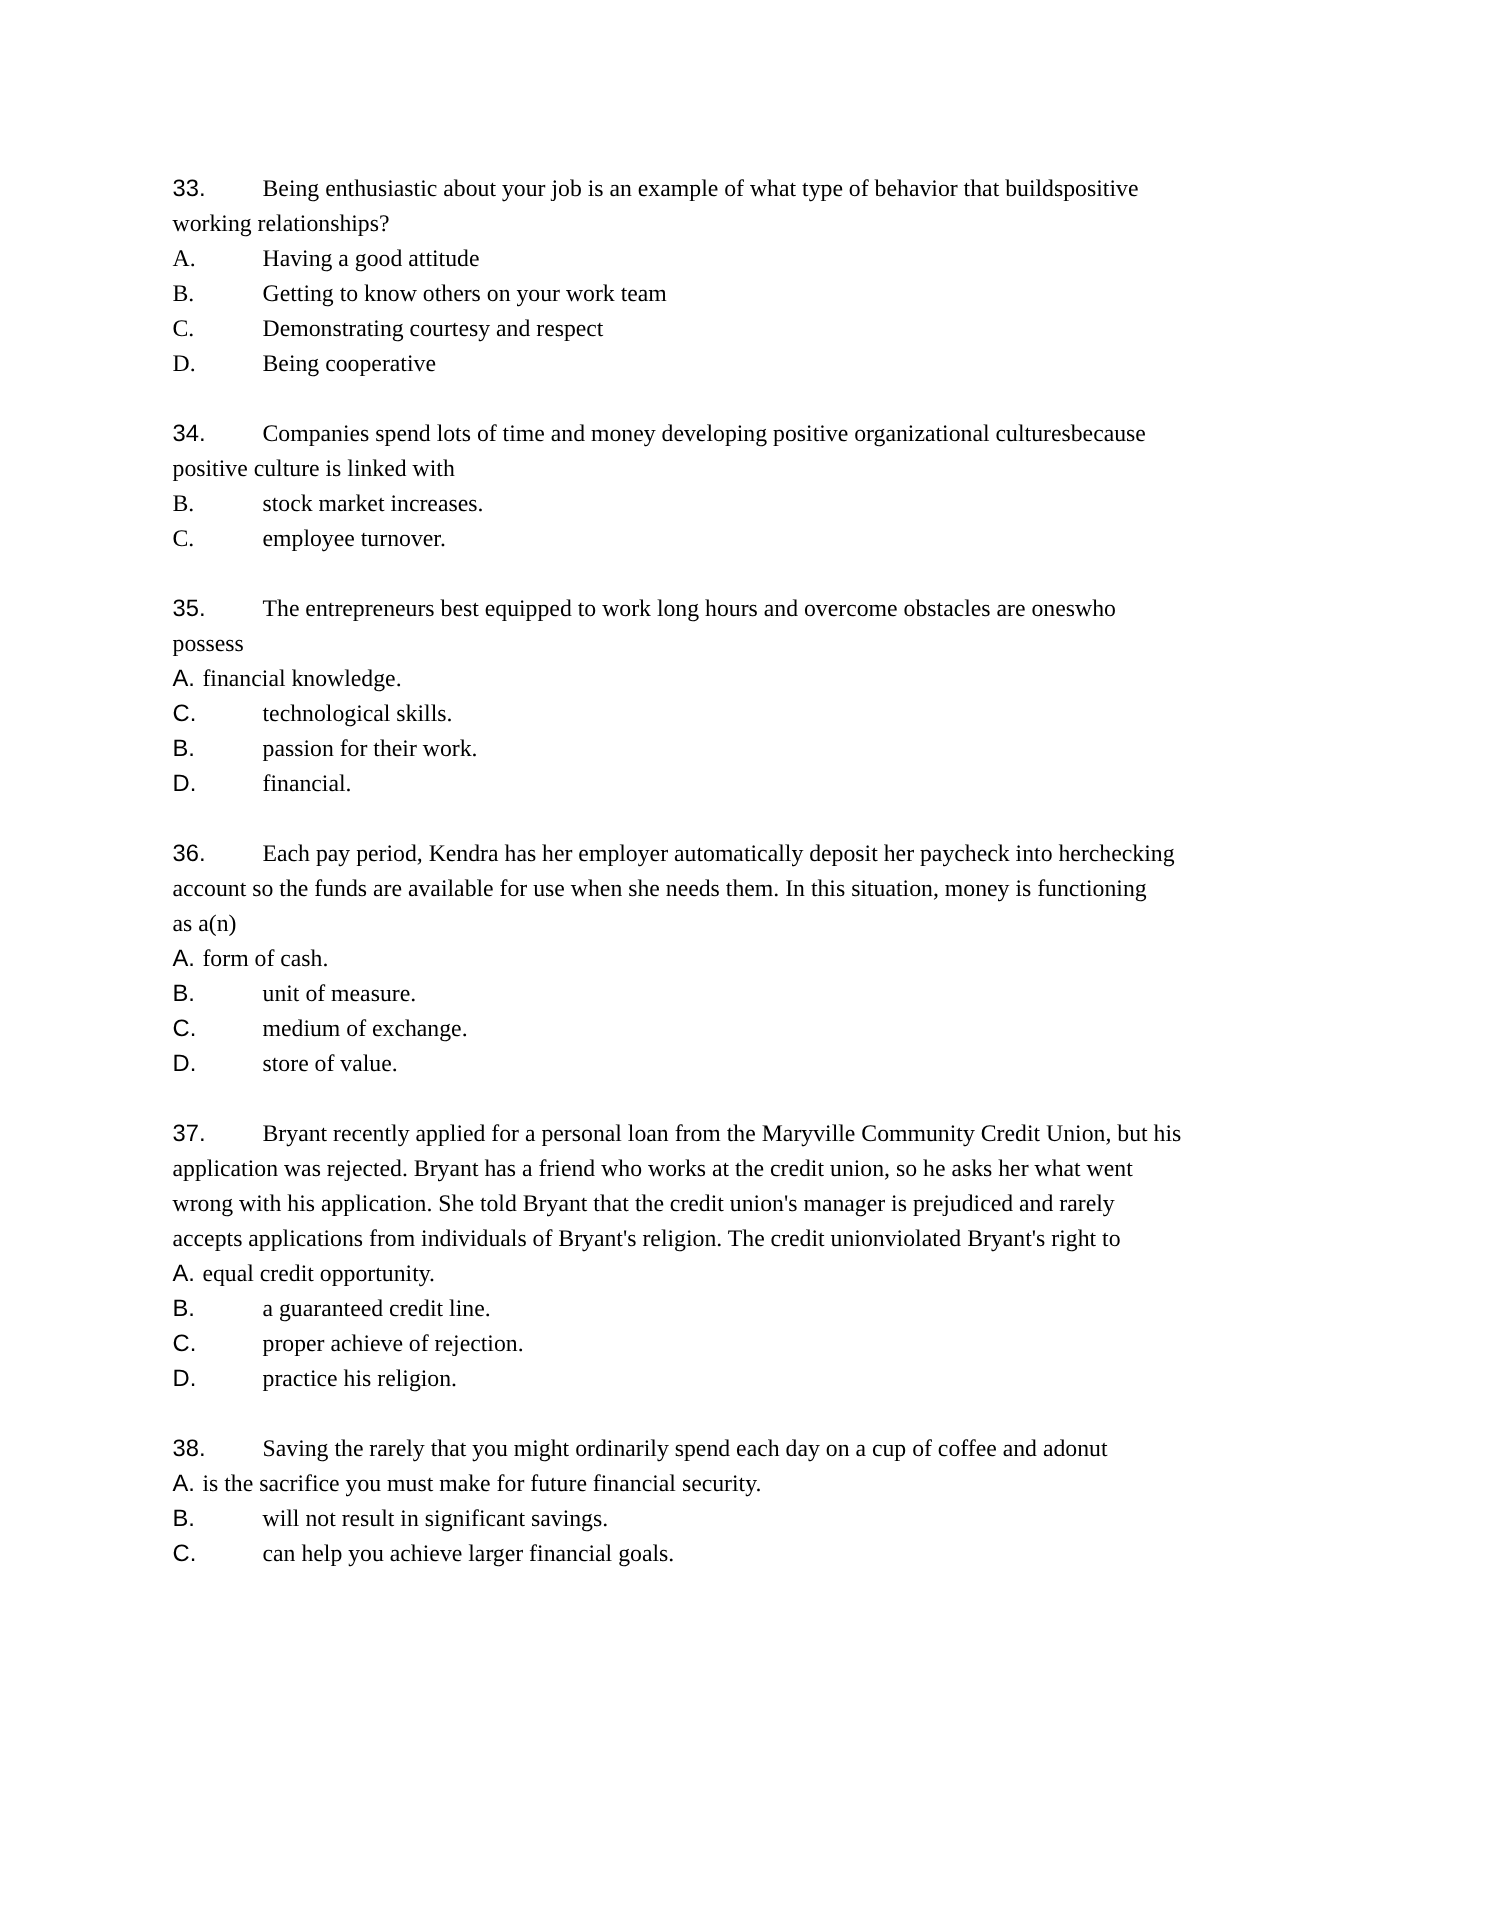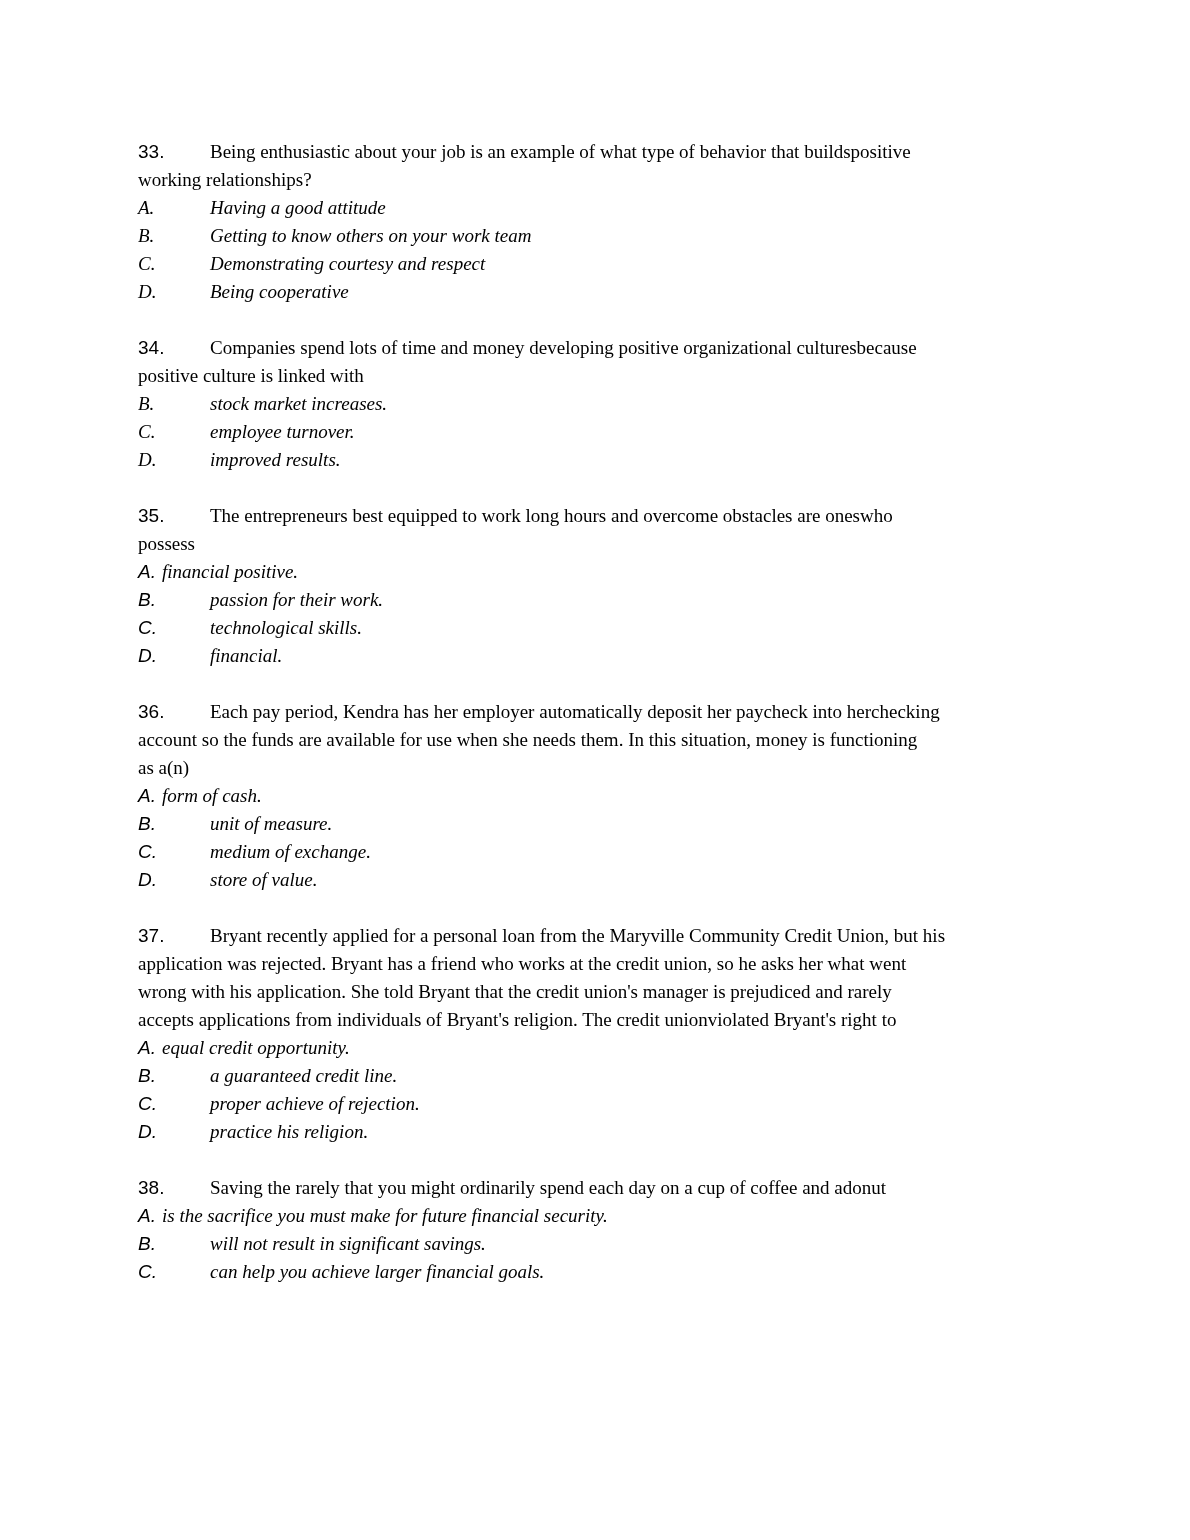--- a/index.html
+++ b/index.html
@@ -27,21 +27,20 @@
   .q-para {
     white-space: normal;
   }
   .qnum {
     display: inline-block;
     width: 72px;
     font-family: "Liberation Sans", sans-serif;
   }
   .opt {
     white-space: normal;
-    font-style: italic;
   }
   .letter {
     display: inline-block;
     width: 72px;
   }
   .letter.sans {
     font-family: "Liberation Sans", sans-serif;
   }
   .letter.inline {
     width: auto;
@@ -56,27 +55,26 @@
       <div class="q-para"><span class="qnum">33.</span><span>Being enthusiastic about your job is an example of what type of behavior that buildspositive</span><br><span>working relationships?</span></div>
       <div class="opt"><span class="letter">A.</span><span>Having a good attitude</span></div>
       <div class="opt"><span class="letter">B.</span><span>Getting to know others on your work team</span></div>
       <div class="opt"><span class="letter">C.</span><span>Demonstrating courtesy and respect</span></div>
       <div class="opt"><span class="letter">D.</span><span>Being cooperative</span></div>
     </div>
     <div class="q-block">
       <div class="q-para"><span class="qnum">34.</span><span>Companies spend lots of time and money developing positive organizational culturesbecause</span><br><span>positive culture is linked with</span></div>
       <div class="opt"><span class="letter">B.</span><span>stock market increases.</span></div>
       <div class="opt"><span class="letter">C.</span><span>employee turnover.</span></div>
-      <div class="opt"><span class="letter">D.</span><span>improved results.</span></div>
     </div>
     <div class="q-block">
       <div class="q-para"><span class="qnum">35.</span><span>The entrepreneurs best equipped to work long hours and overcome obstacles are oneswho</span><br><span>possess</span></div>
-      <div class="opt"><span class="letter sans inline">A.</span><span>financial positive.</span></div>
+      <div class="opt"><span class="letter sans inline">A.</span><span>financial knowledge.</span></div>
+      <div class="opt"><span class="letter sans">C.</span><span>technological skills.</span></div>
       <div class="opt"><span class="letter sans">B.</span><span>passion for their work.</span></div>
-      <div class="opt"><span class="letter sans">C.</span><span>technological skills.</span></div>
       <div class="opt"><span class="letter sans">D.</span><span>financial.</span></div>
     </div>
     <div class="q-block">
       <div class="q-para"><span class="qnum">36.</span><span>Each pay period, Kendra has her employer automatically deposit her paycheck into herchecking</span><br><span>account so the funds are available for use when she needs them. In this situation, money is functioning</span><br><span>as a(n)</span></div>
       <div class="opt"><span class="letter sans inline">A.</span><span>form of cash.</span></div>
       <div class="opt"><span class="letter sans">B.</span><span>unit of measure.</span></div>
       <div class="opt"><span class="letter sans">C.</span><span>medium of exchange.</span></div>
       <div class="opt"><span class="letter sans">D.</span><span>store of value.</span></div>
     </div>
     <div class="q-block">

